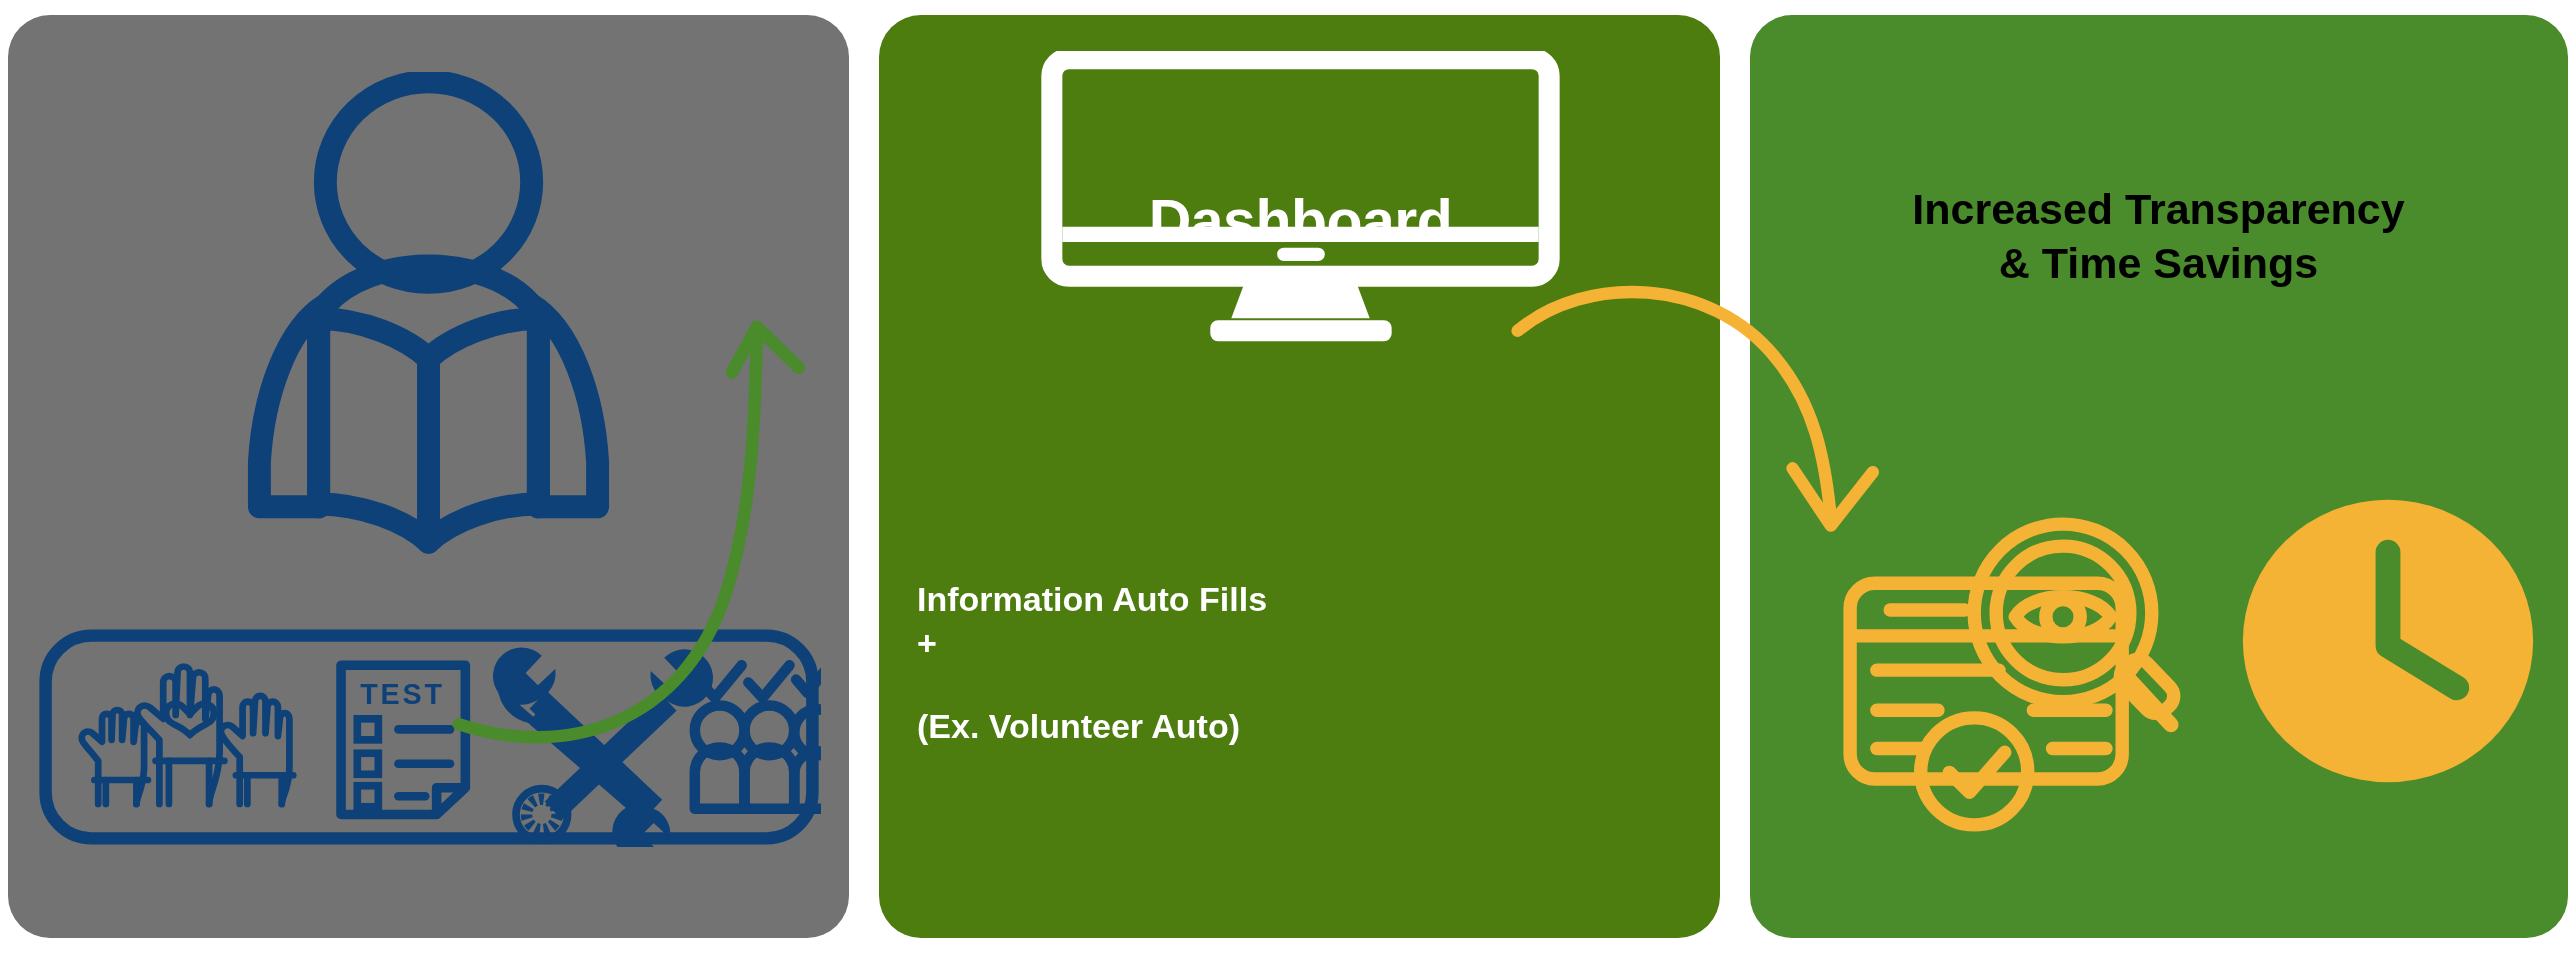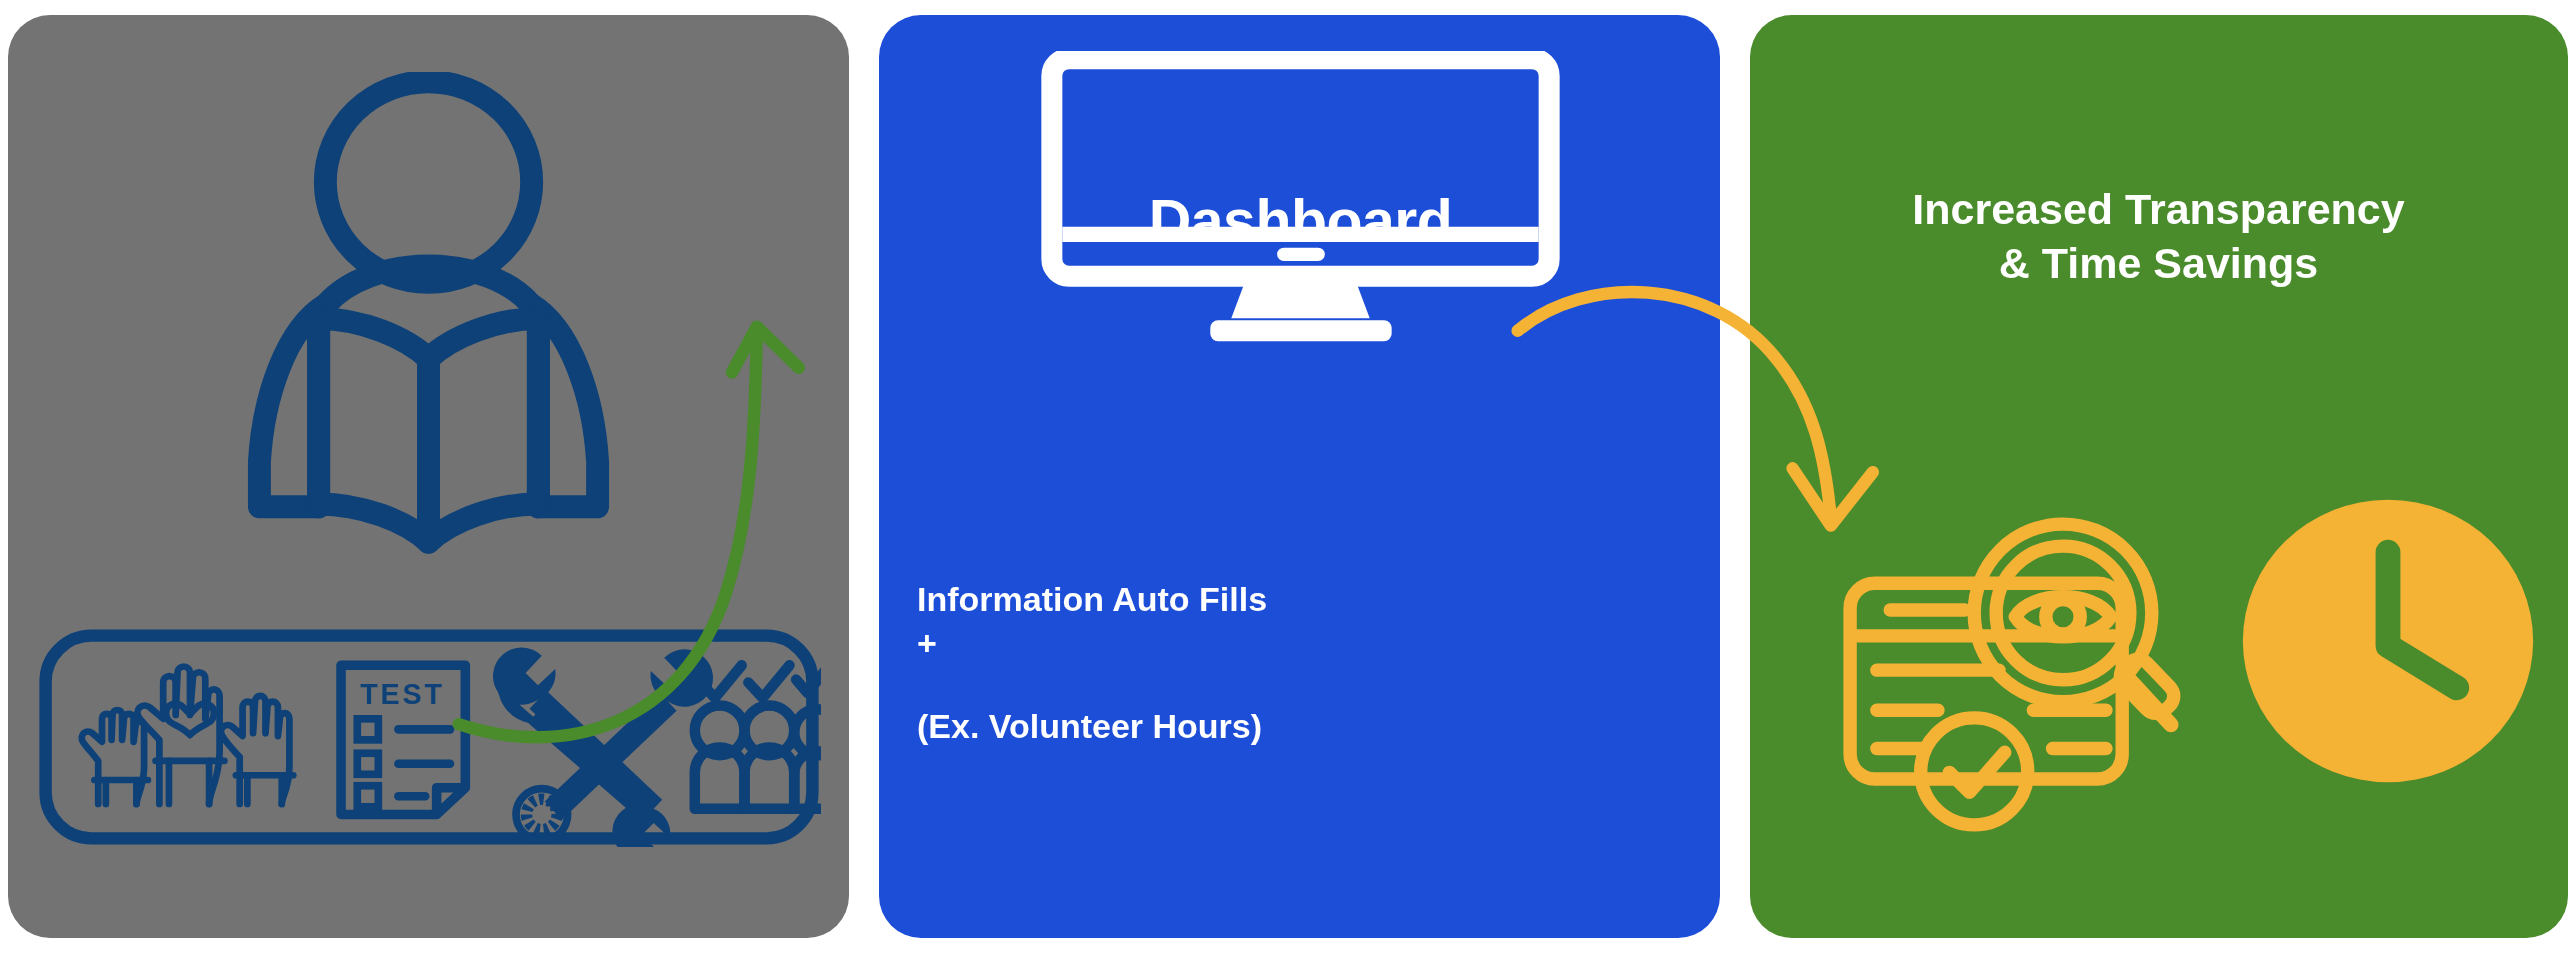--- a/index.html
+++ b/index.html
@@ -47,21 +47,21 @@
     width: 784px;
     height: 220px;
   }
 
   
   #panel-dashboard {
     left: 879px;
     top: 15.3px;
     width: 841px;
     height: 923px;
-    background: #1d4ed8;
+    background: #4d7c0f;
   }
   #monitor-icon {
     position: absolute;
     left: 161px;
     top: 36px;
     width: 521px;
     height: 315px;
   }
   .dashboard-screen-label {
     position: absolute;
@@ -97,21 +97,21 @@
     width: 818px;
     height: 923px;
     background: #4A8B2C;
   }
   #outcome-heading {
     position: absolute;
     left: 38px;
     top: 167px;
     width: 741px;
     text-align: center;
-    color: #ffffff;
+    color: #000000;
     font-size: 43px;
     font-weight: bold;
     line-height: 1.26;
   }
   #transparency-icon {
     position: absolute;
     left: 81px;
     top: 468px;
     width: 401px;
     height: 382px;
@@ -290,21 +290,21 @@
 
         <rect x="178" y="282" width="190" height="22" rx="8" ry="8" fill="#FFFFFF"></rect>
       </svg>
       <div class="dashboard-screen-label">Dashboard</div>
     </div>
 
     <div id="dashboard-caption">
       <span>Information Auto Fills</span><br>
       <span class="plus-line">+</span>
       <br>
-      <span>(Ex. Volunteer Hours)</span>
+      <span>(Ex. Volunteer Auto)</span>
     </div>
   </div>
 
   <div class="panel" id="panel-outcome">
 
     <div id="outcome-heading">
       <span>Increased Transparency</span><br>
       <span>&amp; Time Savings</span>
     </div>
 

